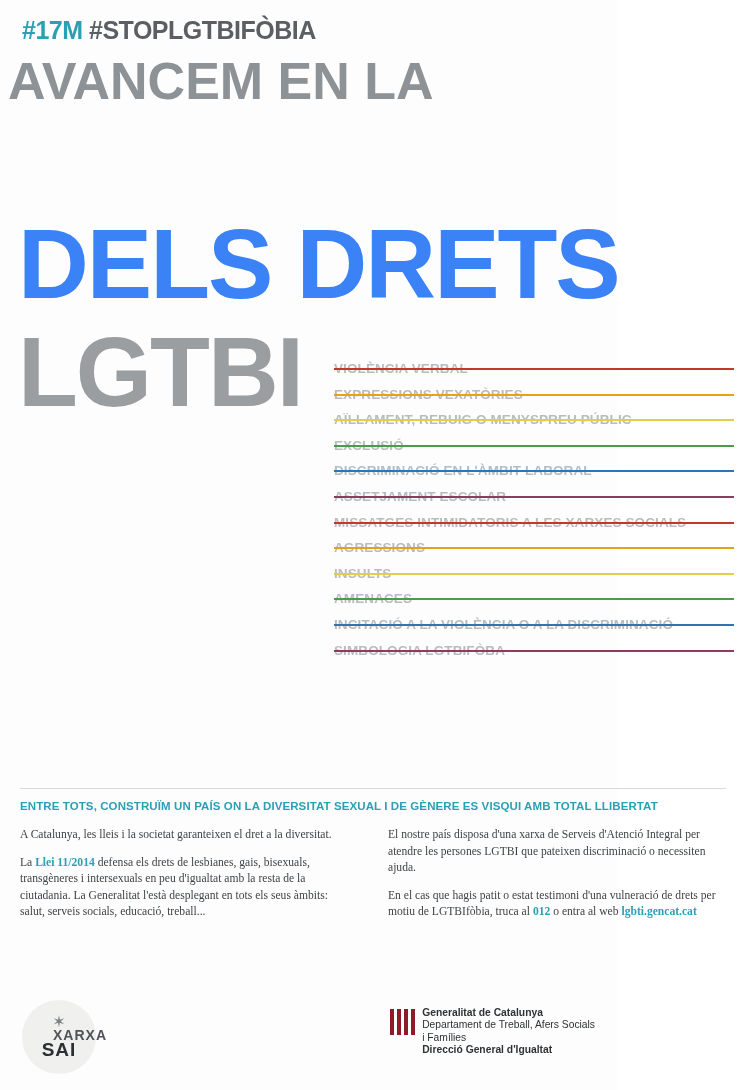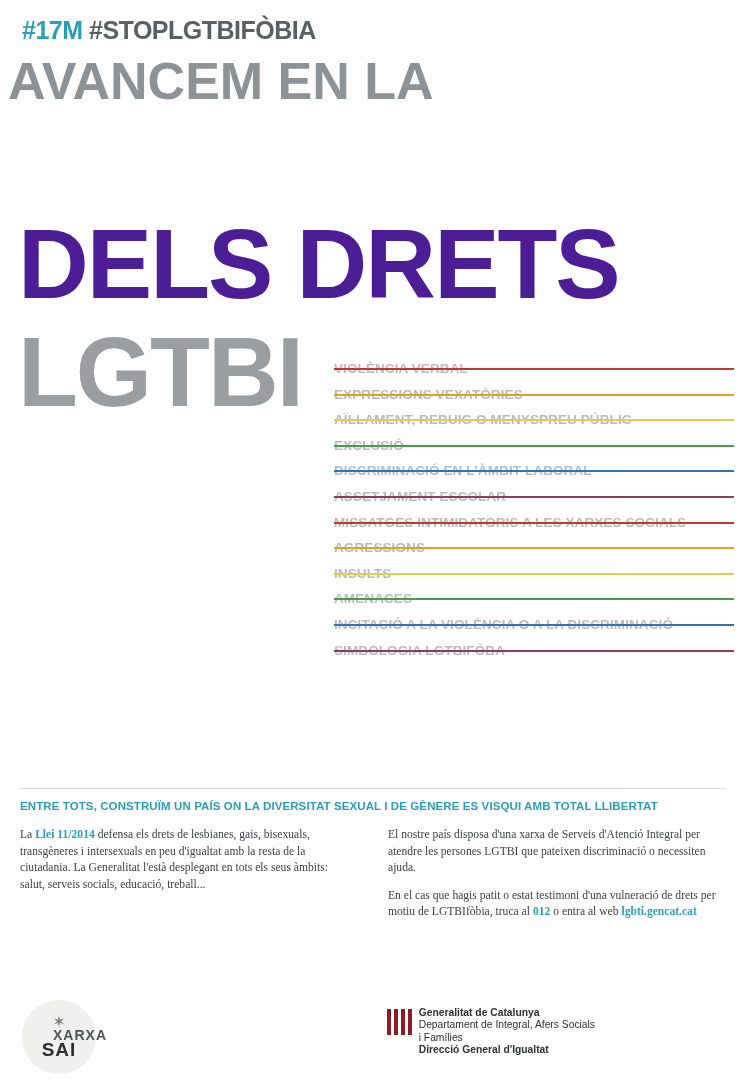--- a/index.html
+++ b/index.html
@@ -48,21 +48,21 @@
   .big {
     position: absolute;
     left: 18px;
     font-weight: bold;
     color: #8d9296;
     line-height: 0.86;
     letter-spacing: -2px;
     white-space: nowrap;
   }
   .big-1 { top: 126px; font-size: 98px; color: #85898d; }
-  .big-2 { top: 222px; font-size: 98px; color: #4c1d95; }
+  .big-2 { top: 222px; font-size: 98px; color: #3b82f6; }
   .big-3 { top: 330px; font-size: 98px; color: #9a9ea1; }
 
   
   .striked {
     position: absolute;
     left: 334px;
     top: 356px;
     width: 400px;
   }
   .striked .item {
@@ -250,20 +250,21 @@
       <span>SIMBOLOGIA LGTBIFÒBA</span>
       <span class="bar" style="background: rgb(142, 59, 94);"></span>
     </div>
   </div>
 
   <div class="divider"></div>
 
   <div class="lead">ENTRE TOTS, CONSTRUÏM UN PAÍS ON LA DIVERSITAT SEXUAL I DE GÈNERE ES VISQUI AMB TOTAL LLIBERTAT</div>
 
   <div class="col col-left">
+    <p>A Catalunya, les lleis i la societat garanteixen el dret a la diversitat.</p>
     <p><span>La </span><span class="link">Llei 11/2014</span><span> defensa els drets de lesbianes, gais, bisexuals, transgèneres i intersexuals en peu d'igualtat amb la resta de la ciutadania. La Generalitat l'està desplegant en tots els seus àmbits: salut, serveis socials, educació, treball...</span></p>
   </div>
 
   <div class="col col-right">
     <p>El nostre país disposa d'una xarxa de Serveis d'Atenció Integral per atendre les persones LGTBI que pateixen discriminació o necessiten ajuda.</p>
     <p><span>En el cas que hagis patit o estat testimoni d'una vulneració de drets per motiu de LGTBIfòbia, truca al </span><span class="bold-teal">012</span><span> o entra al web </span><span class="link">lgbti.gencat.cat</span></p>
   </div>
 
   <div class="sai-logo">
     <div class="sai-star">✶</div>
@@ -273,19 +274,19 @@
 
   <div class="gencat">
     <div class="gencat-mark">
       <span class="stripe" style="left:1px;"></span>
       <span class="stripe" style="left:8px;"></span>
       <span class="stripe" style="left:15px;"></span>
       <span class="stripe" style="left:22px;"></span>
     </div>
     <div class="gencat-text">
       <div class="t1">Generalitat de Catalunya</div>
-      <div class="t2">Departament de Integral, Afers Socials</div>
+      <div class="t2">Departament de Treball, Afers Socials</div>
       <div class="t2">i Famílies</div>
       <div class="t4">Direcció General d'Igualtat</div>
     </div>
   </div>
 
 </div>
 
 </body></html>

